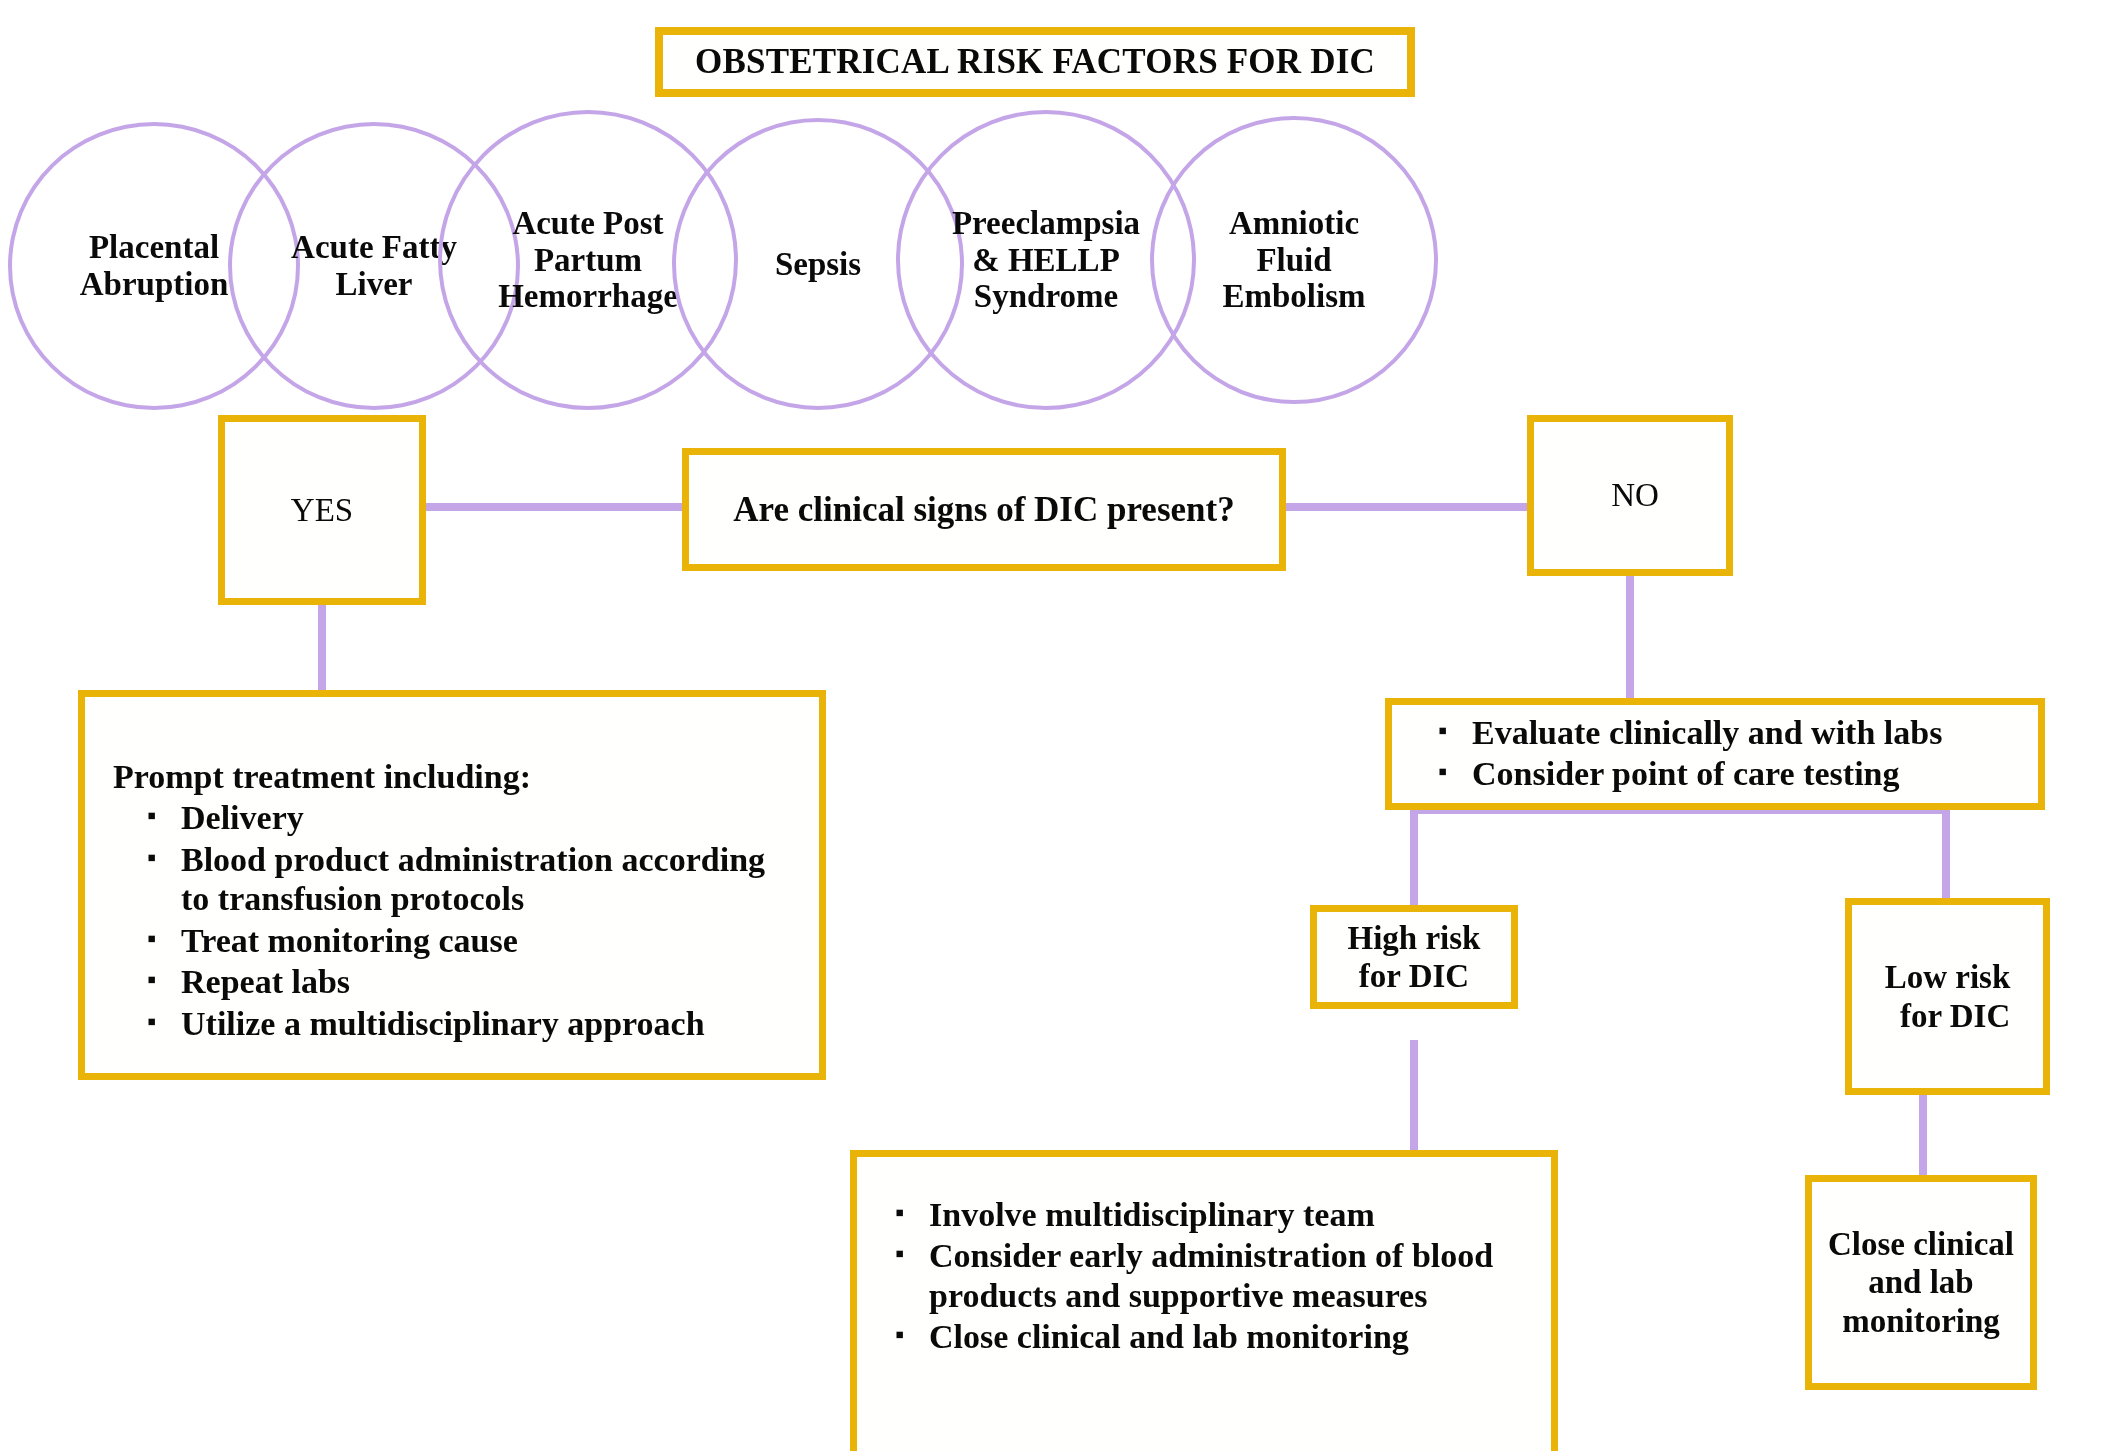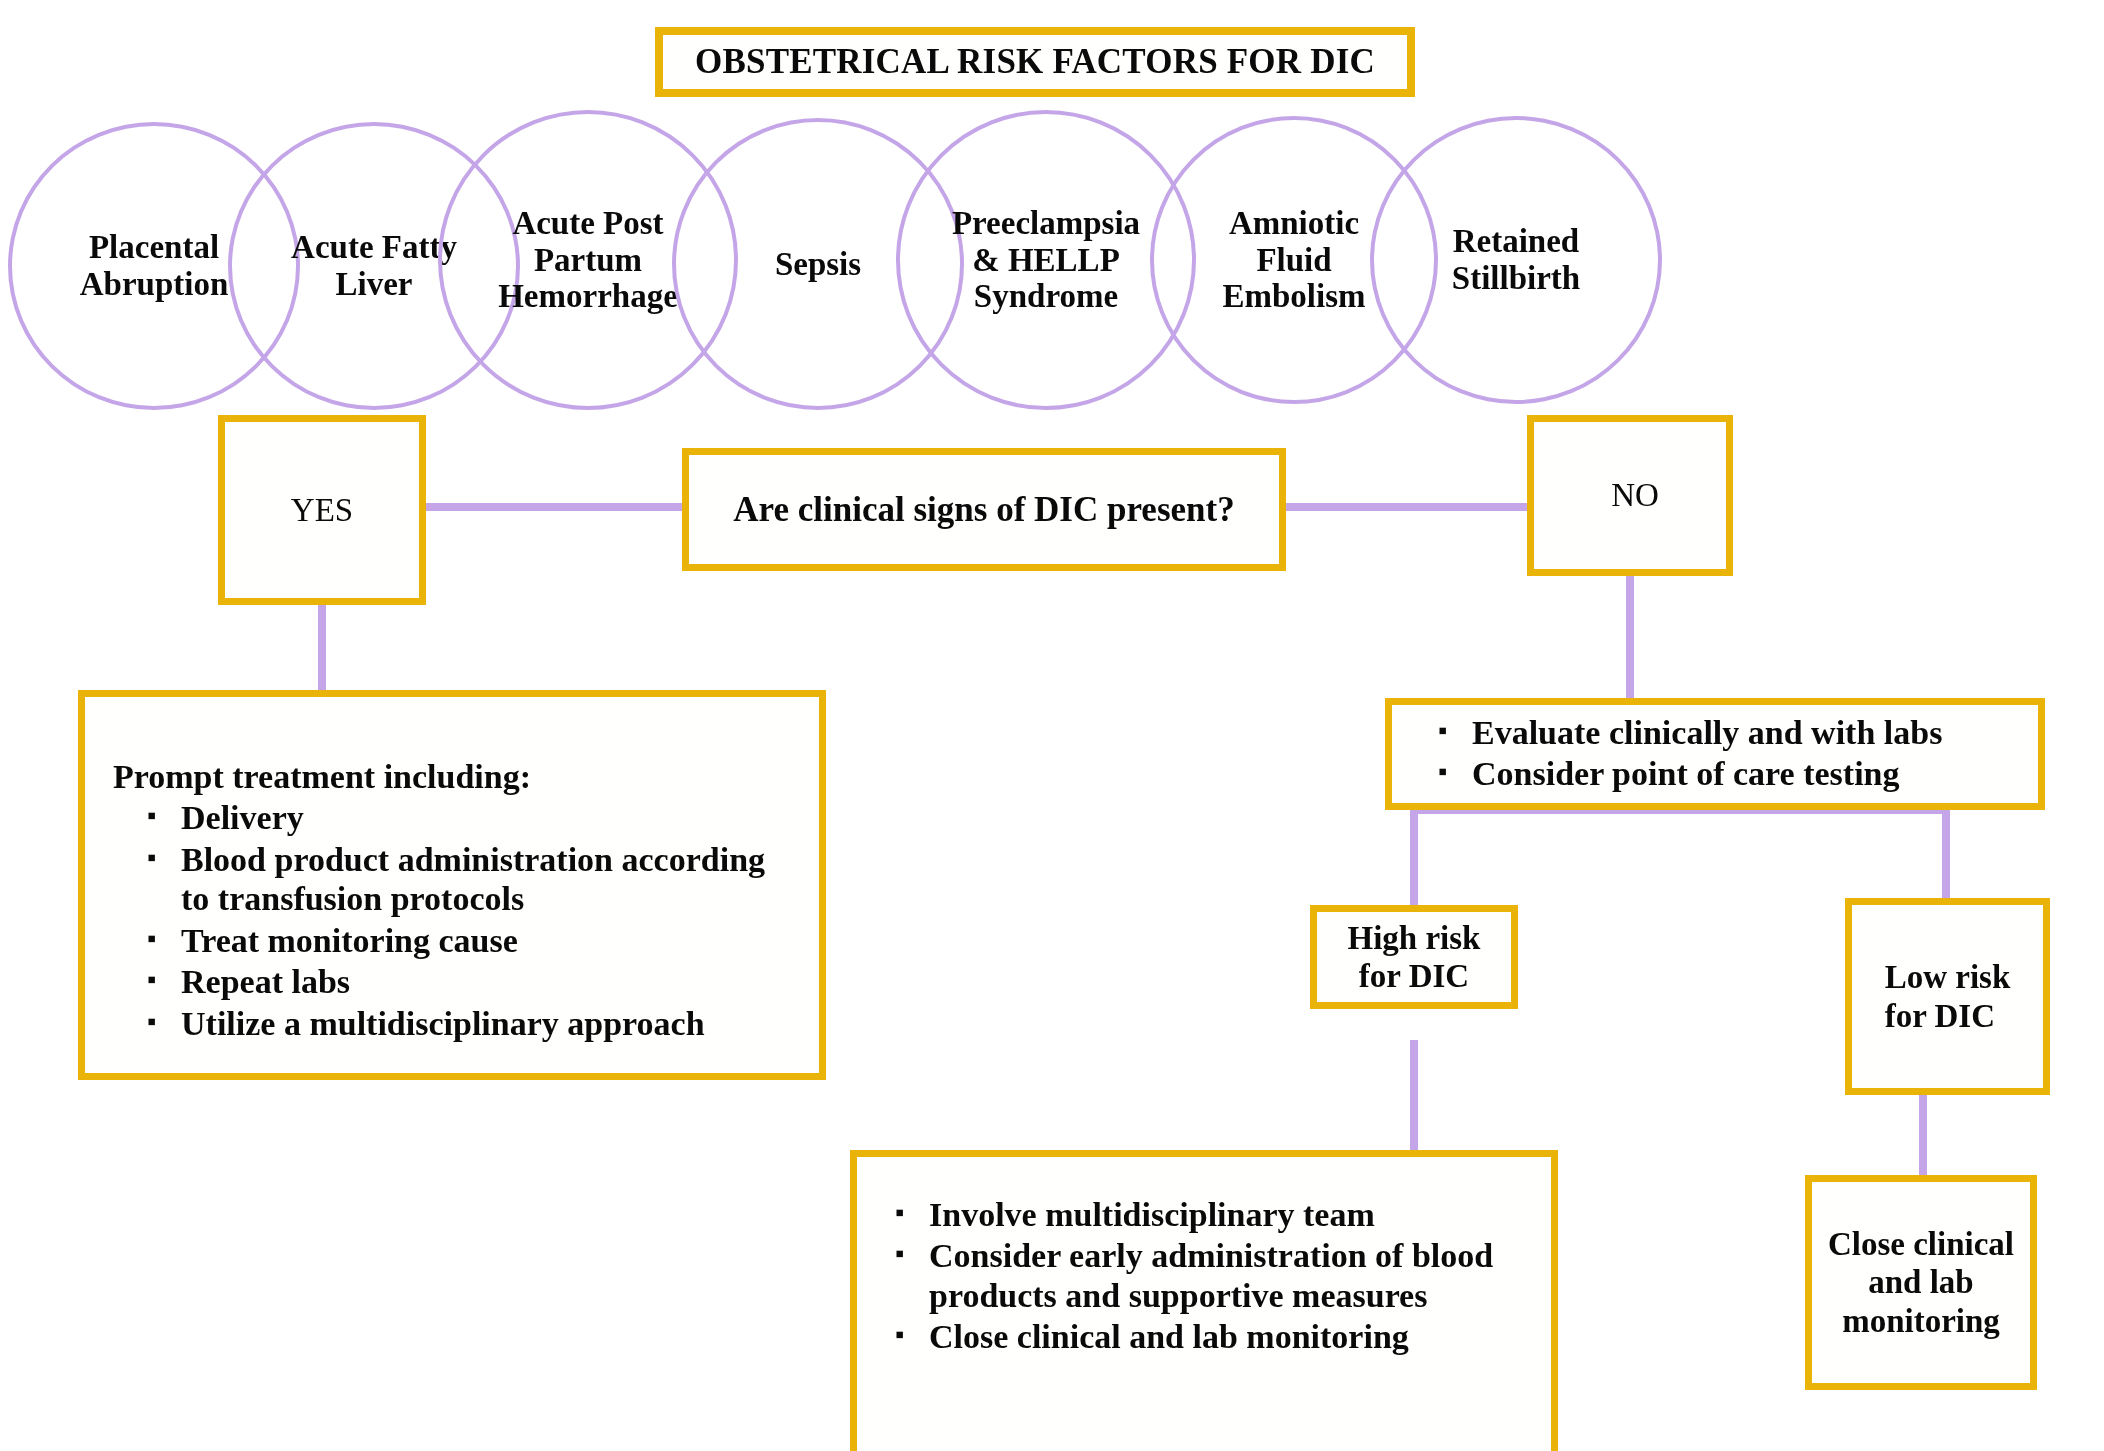--- a/index.html
+++ b/index.html
@@ -70,21 +70,21 @@
     padding:60px 18px 0 20px;
   }
   #evaluate-box{
     left:1385px; top:698px; width:660px; height:112px;
     justify-content:flex-start; align-items:center; padding:0 10px;
   }
   #highrisk-box{left:1310px; top:905px; width:208px; height:104px;}
   #highrisk-box .lbl{font-size:33px;font-weight:700;line-height:1.16;text-align:center;white-space:pre-line;}
 
   #lowrisk-box{left:1845px; top:898px; width:205px; height:197px;}
-  #lowrisk-box .lbl{font-size:33px;font-weight:700;line-height:1.16;text-align:left;white-space:pre-line;font-family:Liberation Serif, serif;}
+  #lowrisk-box .lbl{font-size:33px;font-weight:700;line-height:1.16;text-align:right;white-space:pre-line;font-family:Liberation Serif, serif;}
 
   #highrisk-actions-box{
     left:850px; top:1150px; width:708px; height:310px;
     justify-content:flex-start; align-items:flex-start; padding:38px 10px 0 10px;
   }
   #close-monitor-box{
     left:1805px; top:1175px; width:232px; height:215px;
   }
   #close-monitor-box .lbl{font-size:33px;font-weight:700;line-height:1.16;text-align:center;white-space:pre-line;}
 
@@ -136,24 +136,20 @@
   <div class="circle" style="left:896px;top:110px;width:300px;height:300px;">
     <span class="circle-label">Preeclampsia
 &amp; HELLP
 Syndrome</span>
   </div>
   <div class="circle" style="left:1150px;top:116px;width:288px;height:288px;">
     <span class="circle-label">Amniotic
 Fluid
 Embolism</span>
   </div>
-  <div class="circle" style="left:1370px;top:116px;width:292px;height:288px;">
-    <span class="circle-label">Retained
-Stillbirth</span>
-  </div>
 
   <div class="conn" style="left:420px;top:503px;width:268px;height:8px;"></div>
 
   <div class="conn" style="left:1282px;top:503px;width:250px;height:8px;"></div>
 
   <div class="conn" style="left:318px;top:600px;width:8px;height:95px;"></div>
 
   <div class="conn" style="left:1626px;top:570px;width:8px;height:133px;"></div>
 
   <div class="conn" style="left:1410px;top:806px;width:540px;height:8px;"></div>

